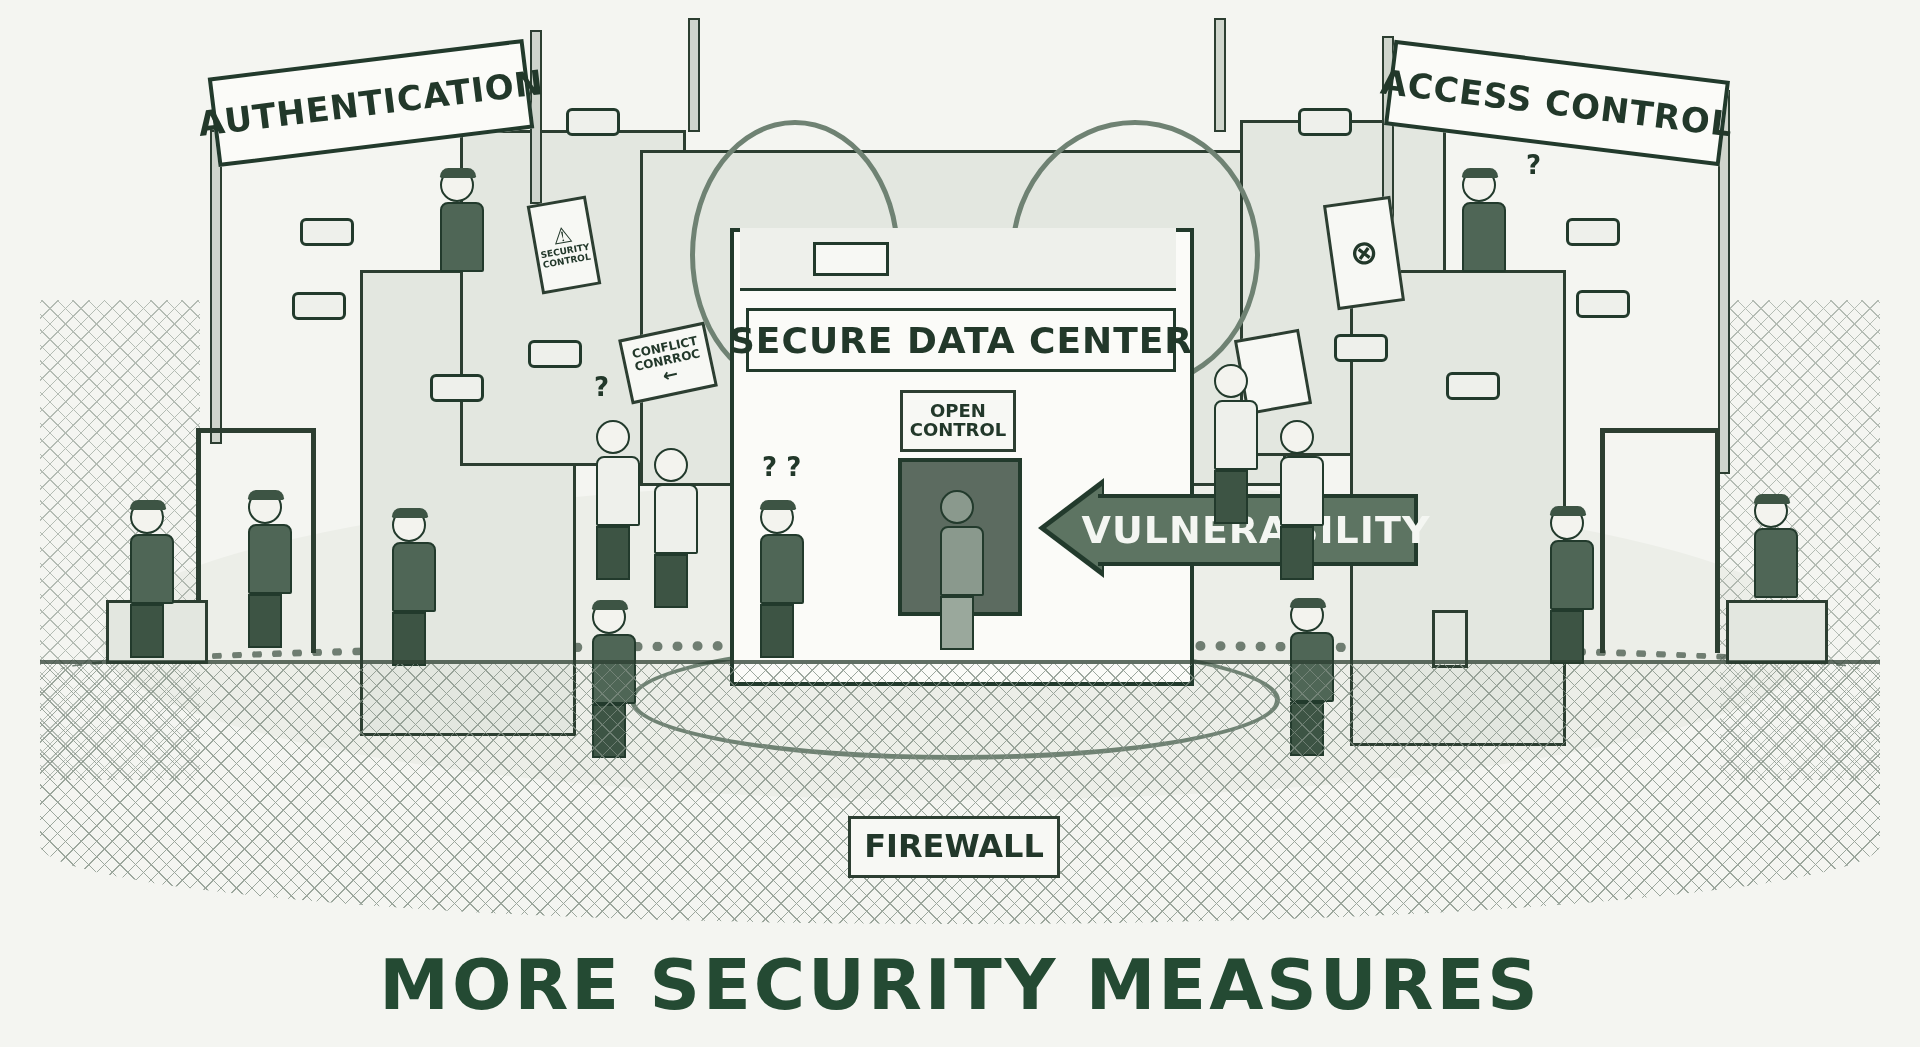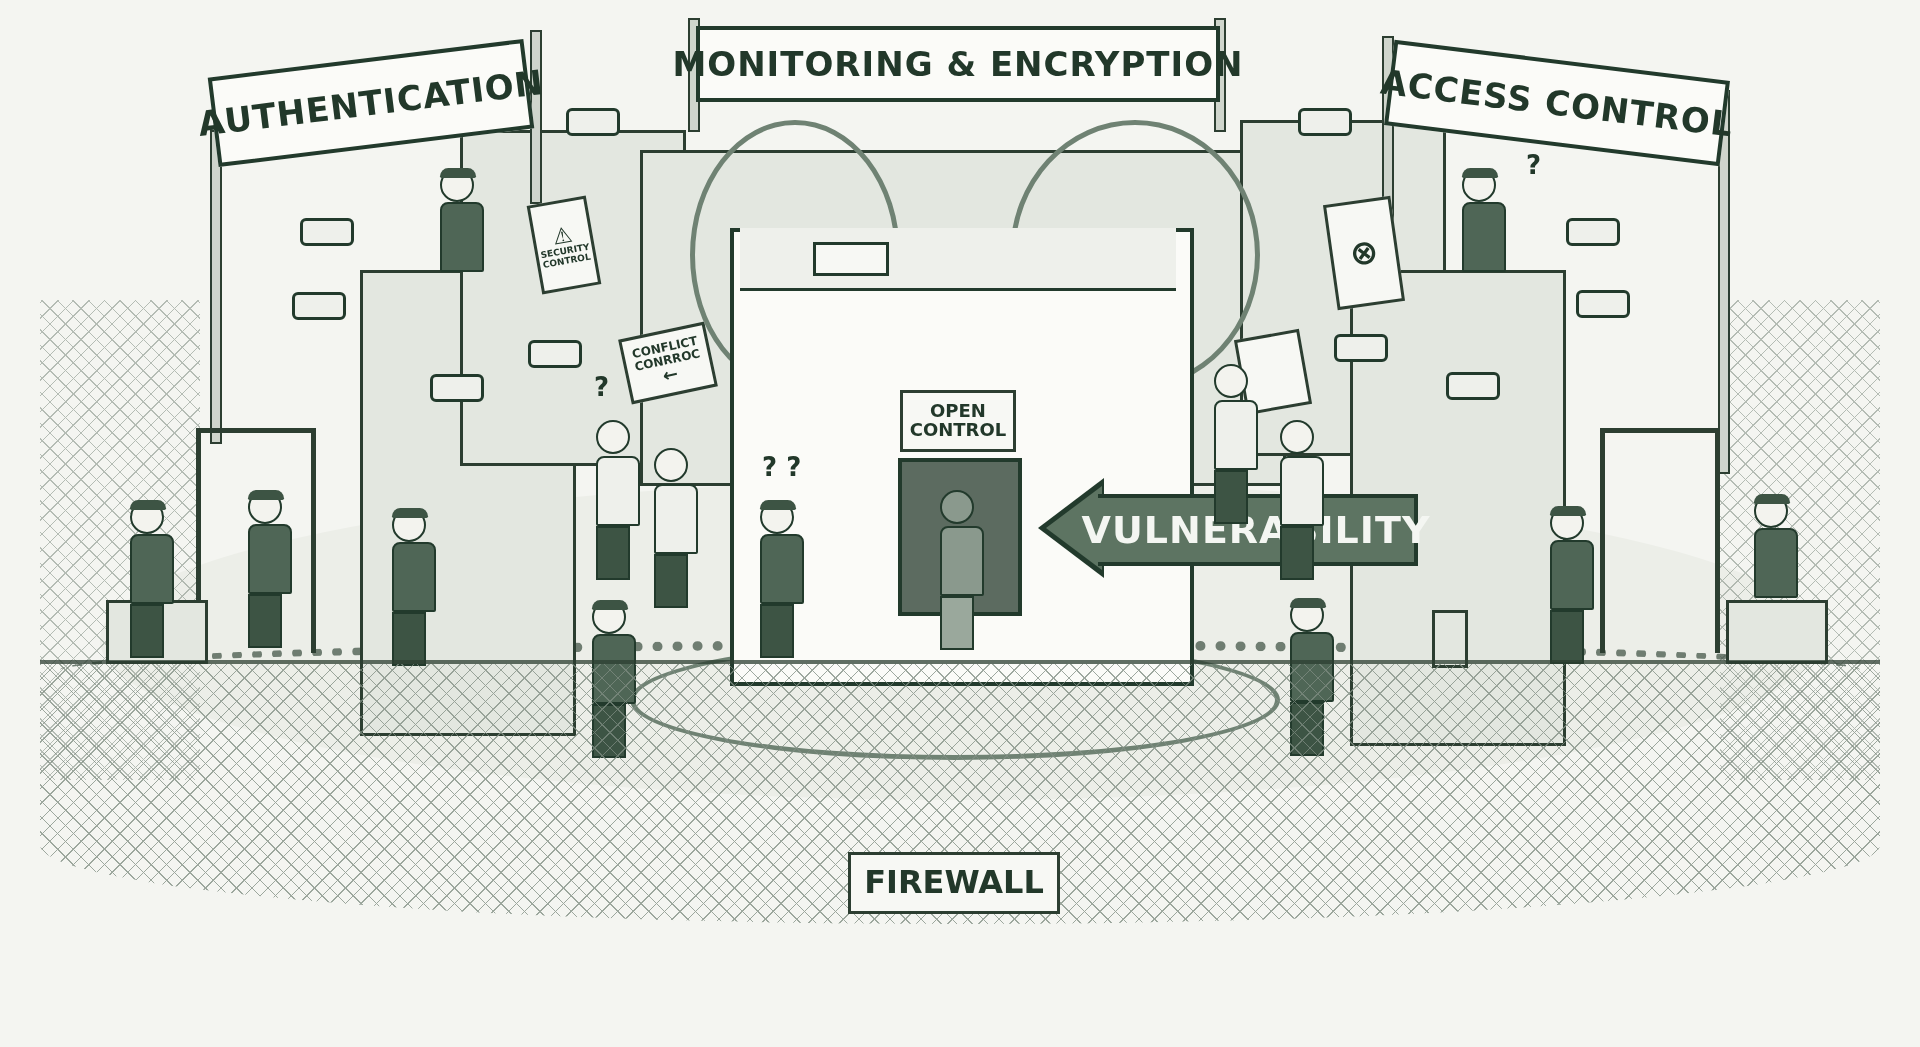--- a/index.html
+++ b/index.html
@@ -57,21 +57,20 @@
   <div class="cable" style="left:690px;top:120px;width:200px;height:260px;"></div>
   <div class="cable" style="left:1010px;top:120px;width:240px;height:260px;"></div>
   <div class="cable" style="left:630px;top:640px;width:640px;height:110px;"></div>
 
   <div class="pole" style="left:210px;top:130px;height:310px;"></div>
   <div class="pole" style="left:530px;top:30px;height:170px;"></div>
   <div class="sign" style="left:212px;top:58px;width:310px;height:82px;font-size:34px;transform:rotate(-7deg);">AUTHENTICATION</div>
 
   <div class="pole" style="left:688px;top:18px;height:110px;"></div>
   <div class="pole" style="left:1214px;top:18px;height:110px;"></div>
-  <div class="sign" style="left:696px;top:26px;width:516px;height:68px;font-size:34px;">MONITORING &amp; ENCRYPTION</div>
 
   <div class="pole" style="left:1382px;top:36px;height:190px;"></div>
   <div class="pole" style="left:1718px;top:90px;height:380px;"></div>
   <div class="sign" style="left:1388px;top:60px;width:330px;height:78px;font-size:34px;transform:rotate(7deg);">ACCESS CONTROL</div>
 
   <div class="camera" style="left:300px;top:218px;"></div>
   <div class="camera" style="left:292px;top:292px;"></div>
   <div class="camera" style="left:430px;top:374px;"></div>
   <div class="camera" style="left:528px;top:340px;"></div>
   <div class="camera" style="left:566px;top:108px;"></div>
@@ -90,20 +89,21 @@
     <span style="font-size:18px;">←</span>
   </div>
   <div class="small-sign" style="left:1330px;top:200px;width:62px;height:100px;transform:rotate(-8deg);">
     <span style="font-size:34px;">⊗</span>
   </div>
   <div class="small-sign" style="left:1240px;top:334px;width:60px;height:70px;transform:rotate(-10deg);"></div>
 
   <div class="datacenter"></div>
   <div class="dc-roof"></div>
   <div class="dc-box"></div>
+  <div class="sign" style="left:746px;top:308px;width:424px;height:58px;font-size:36px;border-width:3px;">SECURE DATA CENTER</div>
   <div class="small-sign" style="left:900px;top:390px;width:110px;height:56px;font-size:18px;">OPEN CONTROL</div>
   <div class="window"></div>
 
   <div class="vuln">
     <div class="vuln-head"></div>
     <div class="vuln-head-in"></div>
     <div class="vuln-body">VULNERABILITY</div>
   </div>
 
   <div class="detector" style="left:196px;top:428px;"></div>
@@ -193,15 +193,16 @@
       <div class="head"></div>
       <div class="cap"></div>
       <div class="torso"></div>
     </div>
 
   <div class="qmark" style="left:594px;top:372px;">?</div>
   <div class="qmark" style="left:762px;top:452px;">? ?</div>
   <div class="qmark" style="left:1526px;top:150px;">?</div>
 
   <div class="fence"></div>
-  <div class="small-sign" style="left:848px;top:852px;width:206px;height:56px;font-size:32px;">FIREWALL</div>
-
+  <div class="small-sign" style="left:848px;top:816px;width:206px;height:56px;font-size:32px;">FIREWALL</div>
+
+  <div class="title">MORE SECURITY MEASURES</div>
 </div>
 
 </body></html>

